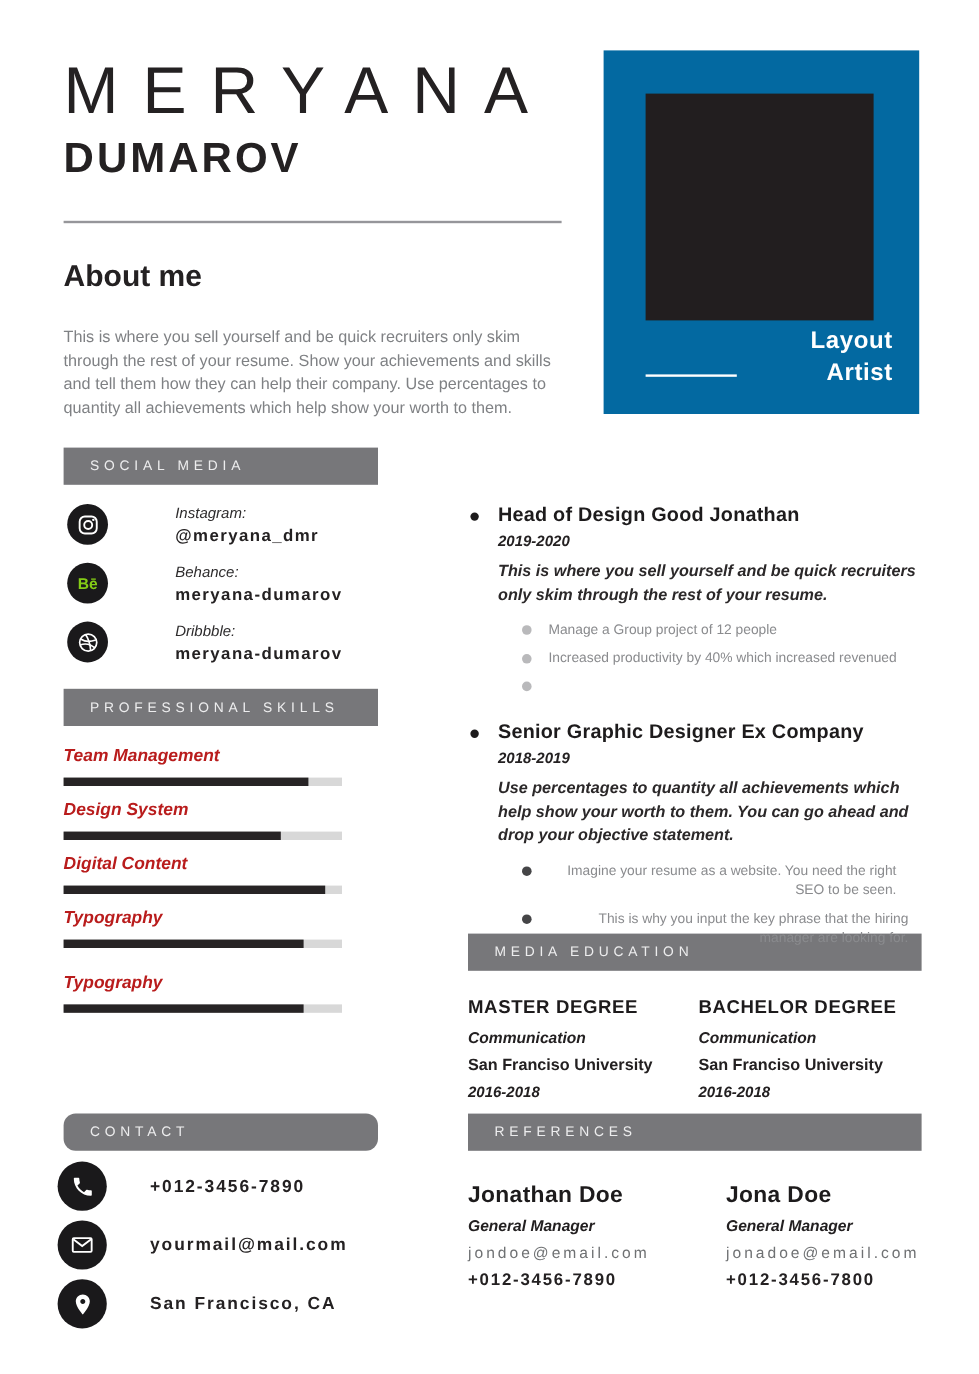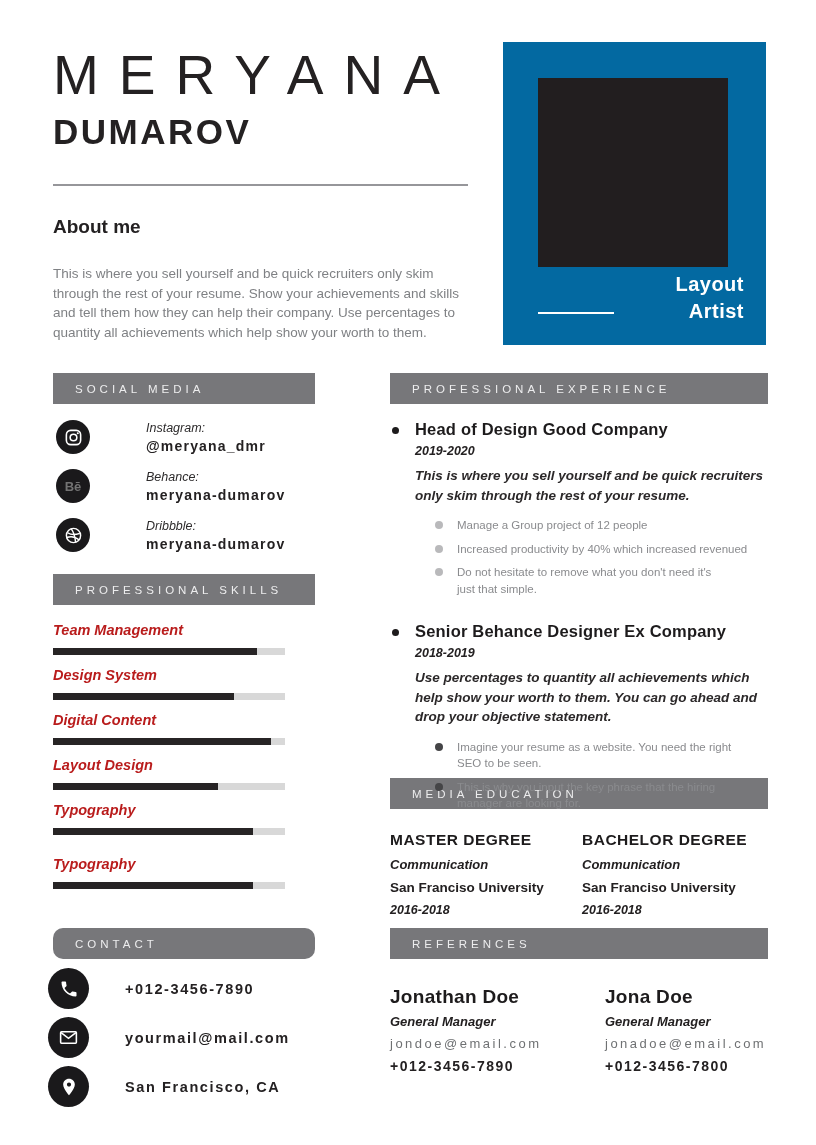--- a/index.html
+++ b/index.html
@@ -22,21 +22,21 @@
   .last-name {
     font-size: 35px; font-weight: 800; letter-spacing: 2.5px;
     color: #242122; margin-top: 9px;
   }
   .name-divider {
     position: absolute; left: 53px; top: 184px;
     width: 415px; height: 2px; background: #96969a;
   }
   
   .about { position: absolute; left: 53px; top: 216px; width: 428px; }
-  .about-title { font-size: 19px; font-weight: 800; color: #242122; }
+  .about-title { font-size: 25px; font-weight: 800; color: #242122; }
   .about-body {
     margin-top: 26px; font-size: 13.5px; line-height: 19.5px;
     color: #7f8184;
   }
   
   .photo-card {
     position: absolute; left: 503px; top: 42px;
     width: 263px; height: 303px; background: #0369a1;
   }
   .photo-placeholder {
@@ -68,21 +68,21 @@
   
   .social-list { position: absolute; left: 56px; top: 420px; width: 262px; }
   .social-item { display: flex; align-items: center; margin-bottom: 15px; gap: 40px; }
   .round-icon {
     flex: 0 0 auto; width: 34px; height: 34px; border-radius: 50%;
     background: #1a191b; display: flex; align-items: center; justify-content: center;
   }
   .social-text { margin-left: 16px; }
   .social-label { font-style: italic; font-size: 12.5px; color: #2d2b2c; }
   .social-value { font-size: 14px; font-weight: 700; letter-spacing: 1.2px; margin-top: 3px; color: #242122; }
-  .behance-glyph { color: #737373; font-weight: 700; font-size: 13px; letter-spacing: 0; }
+  .behance-glyph { color: #84cc16; font-weight: 700; font-size: 13px; letter-spacing: 0; }
   
   .skills-list { position: absolute; left: 53px; top: 622px; width: 232px; }
   .skill-item { margin-bottom: 12px; }
   .skill-item.extra-gap { margin-top: 21px; }
   .skill-label { font-style: italic; font-weight: 700; font-size: 14.5px; color: #b91c1c; }
   .skill-track { margin-top: 10px; width: 100%; height: 7px; background: #d8d8d8; }
   .skill-fill  { height: 7px; background: #272425; }
   
   .contact-list { position: absolute; left: 48px; top: 968px; width: 300px; }
   .contact-item { display: flex; align-items: center; margin-bottom: 8px; }
@@ -100,21 +100,21 @@
   .job-dot {
     position: absolute; left: 2px; top: 7px;
     width: 7px; height: 7px; border-radius: 50%; background: #1d1b1c;
   }
   .job-title { font-size: 16.5px; font-weight: 800; color: #1d1b1c; letter-spacing: 0.2px; }
   .job-period { font-style: italic; font-weight: 700; font-size: 12.5px; margin-top: 5px; color: #242122; }
   .job-summary {
     font-style: italic; font-weight: 700; font-size: 13.5px;
     line-height: 19.5px; margin-top: 8px; color: #2b2829;
   }
-  .job-bullets { margin-top: 12px; padding-left: 20px; }
+  .job-bullets { margin-top: 12px; padding-left: 20px; text-align: right; }
   .job-bullet-row { display: flex; align-items: flex-start; margin-bottom: 7px; }
   .bullet-dot {
     flex: 0 0 auto; width: 8px; height: 8px; border-radius: 50%;
     margin-top: 4px; background: #b9b9bb;
   }
   .job.dark-dots .bullet-dot { background: #454547; }
   .job-bullet-text {
     margin-left: 14px; font-size: 11.5px; line-height: 16.5px;
     color: #8a8b8e; max-width: 320px;
   }
@@ -152,21 +152,20 @@
   <div class="photo-card">
     <div class="photo-placeholder"></div>
     <div class="role-line"></div>
     <div class="role-block">
       <div>Layout</div>
       <div>Artist</div>
     </div>
   </div>
 
   <div class="section-bar bar-social">SOCIAL MEDIA</div>
-  <div class="section-bar bar-exp">PROFESSIONAL EXPERIENCE</div>
   <div class="section-bar bar-skills">PROFESSIONAL SKILLS</div>
   <div class="section-bar bar-edu">MEDIA EDUCATION</div>
   <div class="section-bar bar-contact">CONTACT</div>
   <div class="section-bar bar-ref">REFERENCES</div>
 
   <div class="social-list">
     <div class="social-item">
       <div class="round-icon">
         <svg width="19" height="19" viewBox="0 0 24 24" fill="none" stroke="#ffffff" stroke-width="2">
           <rect x="3" y="3" width="18" height="18" rx="5.5"></rect>
@@ -217,26 +216,20 @@
           <div class="skill-fill" style="width: 78%;"></div>
         </div>
     </div>
     <div class="skill-item">
       <div class="skill-label">Digital Content</div>
       <div class="skill-track">
           <div class="skill-fill" style="width: 94%;"></div>
         </div>
     </div>
     <div class="skill-item">
-      <div class="skill-label">Layout Design</div>
-      <div class="skill-track">
-          <div class="skill-fill" style="width: 71%;"></div>
-        </div>
-    </div>
-    <div class="skill-item">
       <div class="skill-label">Typography</div>
       <div class="skill-track">
           <div class="skill-fill" style="width: 86%;"></div>
         </div>
     </div>
     <div class="skill-item extra-gap">
       <div class="skill-label">Typography</div>
       <div class="skill-track">
           <div class="skill-fill" style="width: 86%;"></div>
         </div>
@@ -267,41 +260,40 @@
           <path d="M12 2C8.13 2 5 5.13 5 9c0 5.25 7 13 7 13s7-7.75 7-13c0-3.87-3.13-7-7-7zm0 9.5c-1.38 0-2.5-1.12-2.5-2.5s1.12-2.5 2.5-2.5 2.5 1.12 2.5 2.5-1.12 2.5-2.5 2.5z"></path>
         </svg>
       </div>
       <div class="contact-value">San Francisco, CA</div>
     </div>
   </div>
 
   <div class="experience">
     <div class="job">
       <span class="job-dot"></span>
-      <div class="job-title">Head of Design Good Company</div>
+      <div class="job-title">Head of Design Good Jonathan</div>
       <div class="job-period">2019-2020</div>
       <div class="job-summary">This is where you sell yourself and be quick recruiters only skim through the rest of your resume.</div>
       <div class="job-bullets">
         <div class="job-bullet-row">
           <span class="bullet-dot"></span>
           <span class="job-bullet-text">Manage a Group project of 12 people</span>
         </div>
         <div class="job-bullet-row">
           <span class="bullet-dot"></span>
           <span class="job-bullet-text">Increased productivity by 40% which increased revenued</span>
         </div>
         <div class="job-bullet-row">
           <span class="bullet-dot"></span>
-          <span class="job-bullet-text" style="max-width:270px">Do not hesitate to remove what you don't need it's just that simple.</span>
         </div>
       </div>
     </div>
     <div class="job dark-dots">
       <span class="job-dot"></span>
-      <div class="job-title">Senior Behance Designer Ex Company</div>
+      <div class="job-title">Senior Graphic Designer Ex Company</div>
       <div class="job-period">2018-2019</div>
       <div class="job-summary">Use percentages to quantity all achievements which help show your worth to them. You can go ahead and drop your objective statement.</div>
       <div class="job-bullets">
         <div class="job-bullet-row">
           <span class="bullet-dot"></span>
           <span class="job-bullet-text" style="max-width:290px">Imagine your resume as a website. You need the right SEO to be seen.</span>
         </div>
         <div class="job-bullet-row">
           <span class="bullet-dot"></span>
           <span class="job-bullet-text" style="max-width:300px">This is why you input the key phrase that the hiring manager are looking for.</span>

